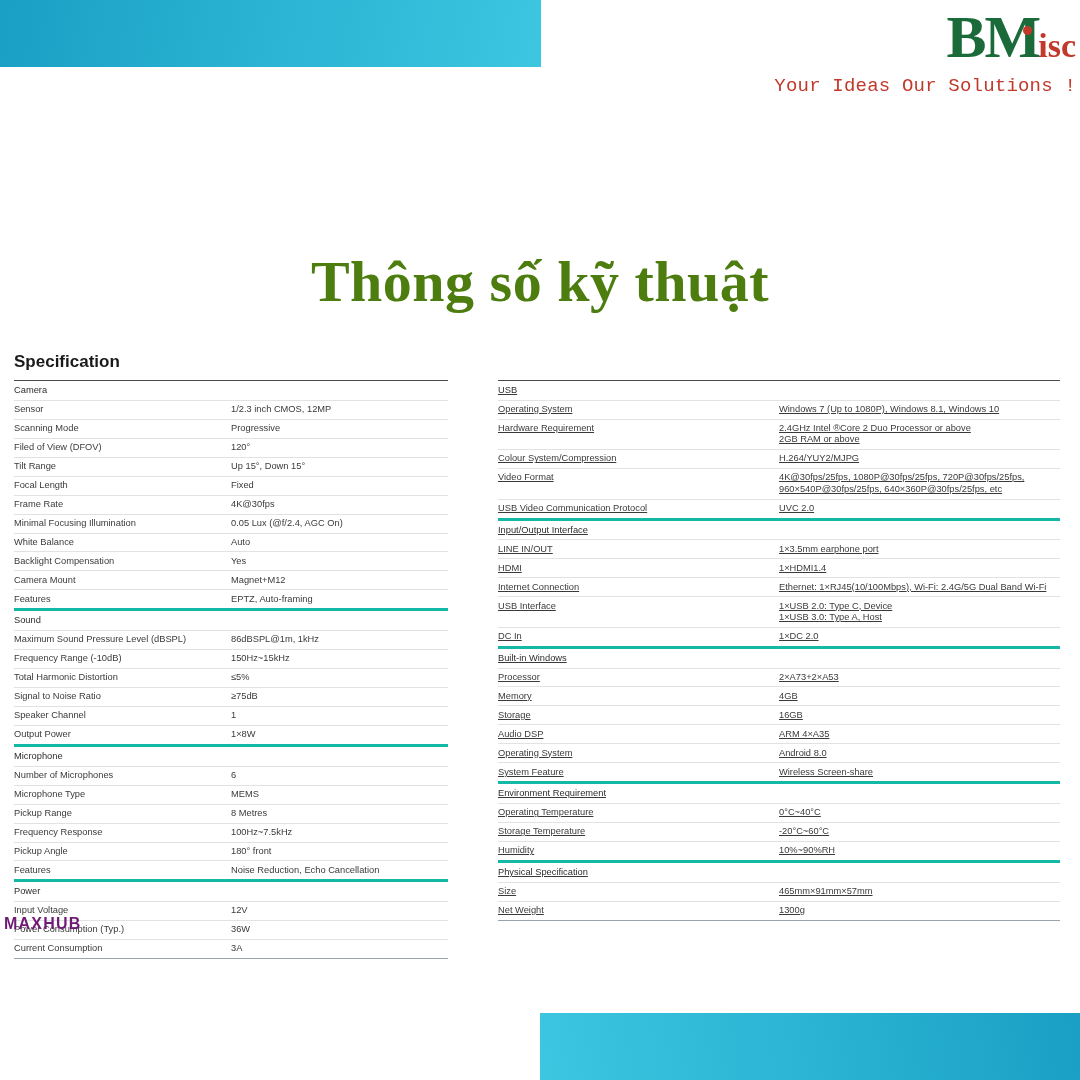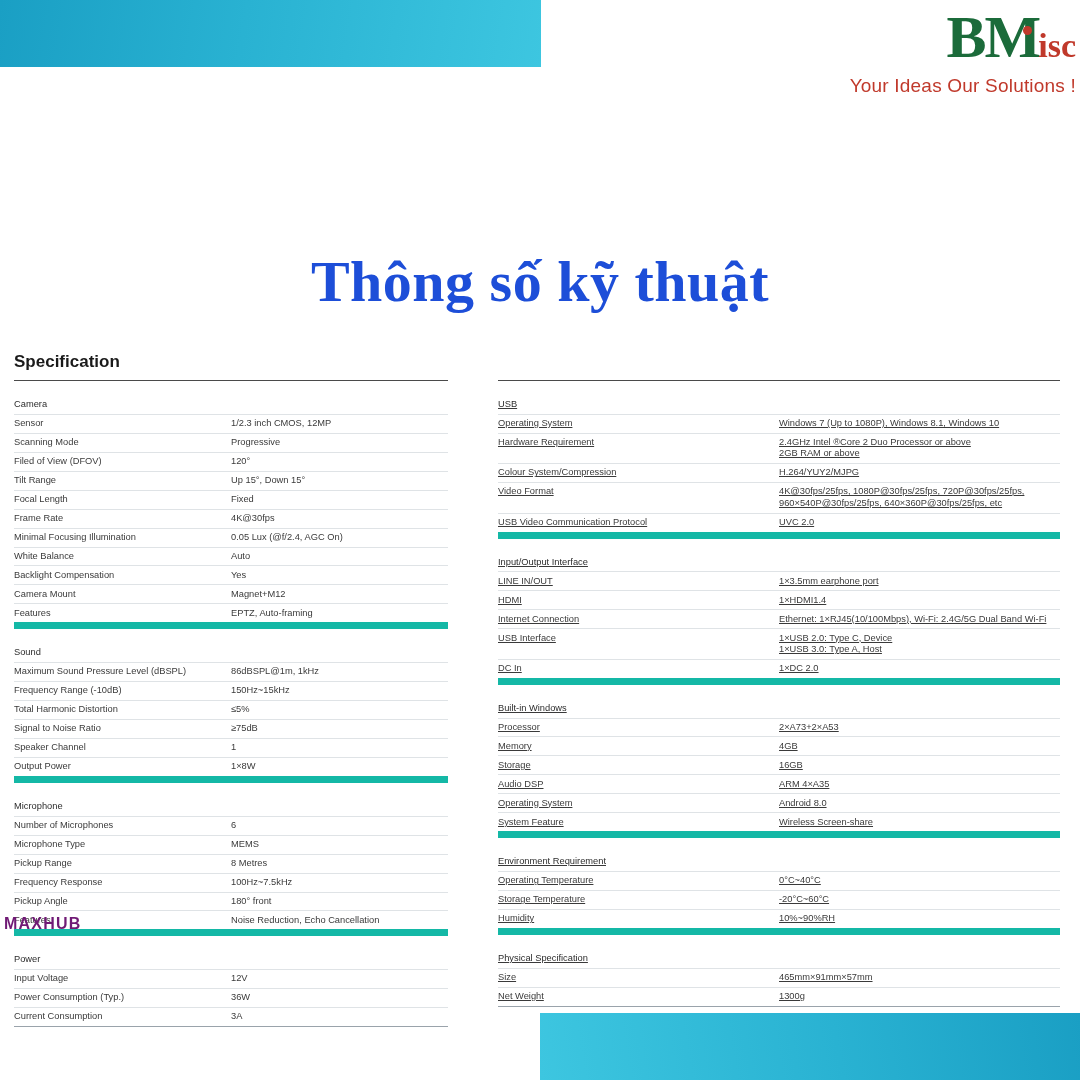--- a/index.html
+++ b/index.html
@@ -60,39 +60,39 @@
     display: inline-block;
     width: 9px;
     height: 9px;
     border-radius: 50%;
     background: #c0392b;
     vertical-align: 22px;
     margin-left: -16px;
     margin-right: 6px;
   }
   .logo-tagline {
-    font-family: Liberation Sans, sans-serif;
+    font-family: Liberation Mono, monospace;
     font-size: 19px;
     color: #c0392b;
     white-space: nowrap;
     margin-top: -4px;
     letter-spacing: 0.2px;
   }
 
   
   .page-title {
     position: absolute;
     left: 0;
     right: 0;
     top: 248px;
     text-align: center;
     font-family: "Liberation Serif", serif;
     font-weight: bold;
     font-size: 58px;
-    color: #1d4ed8;
+    color: #4d7c0f;
     letter-spacing: 0.5px;
   }
 
   
   .spec-heading {
     position: absolute;
     left: 14px;
     top: 352px;
     font-size: 17px;
     font-weight: bold;
@@ -124,26 +124,26 @@
     padding: 3.2px 0 3.2px 0;
     vertical-align: top;
     line-height: 1.25;
   }
   .col-left table.spec td.k { width: 250px; }
   .col-left table.spec td.v { width: 184px; }
   .col-right table.spec td.k { width: 228px; }
   .col-right table.spec td.v { width: 334px; margin-left: 40px; }
 
   tr.group td {
-    padding-top: 18px;
+    padding-top: 4px;
     padding-bottom: 3px;
     color: #2c2c2c;
   }
   tr.group {
-    border-top: 7px solid #14b8a6;
+    border-top: 3px solid #14b8a6;
   }
   tr.first-group {
     border-top: 1px solid #4a4a4a;
   }
   tr.rowline {
     border-top: 1px solid #dfe3e6;
   }
   .multi div { display: block; }
   .endline {
     border-top: 1px solid #9aa3ab;

